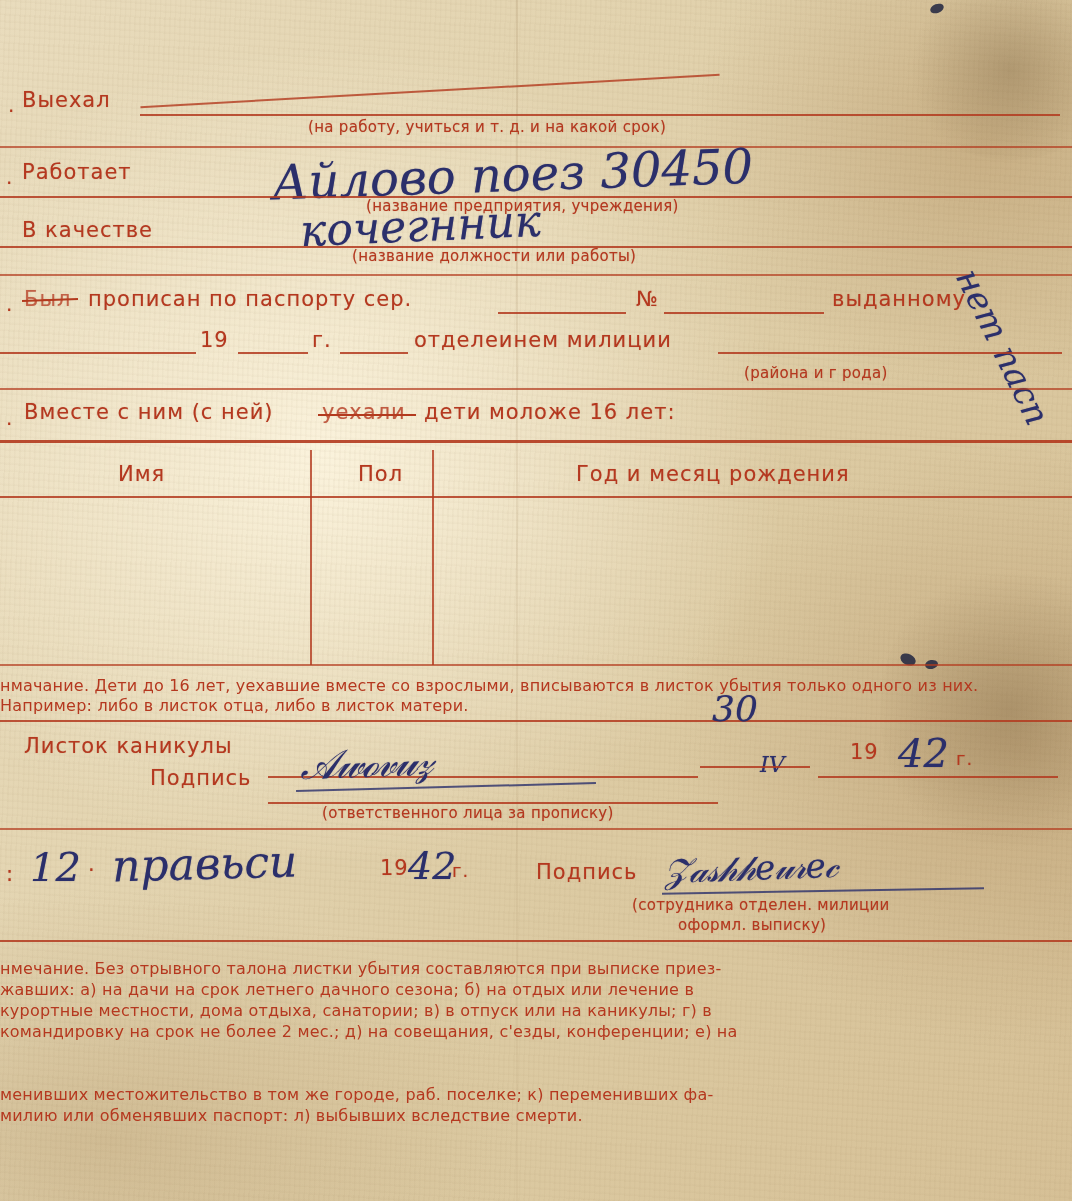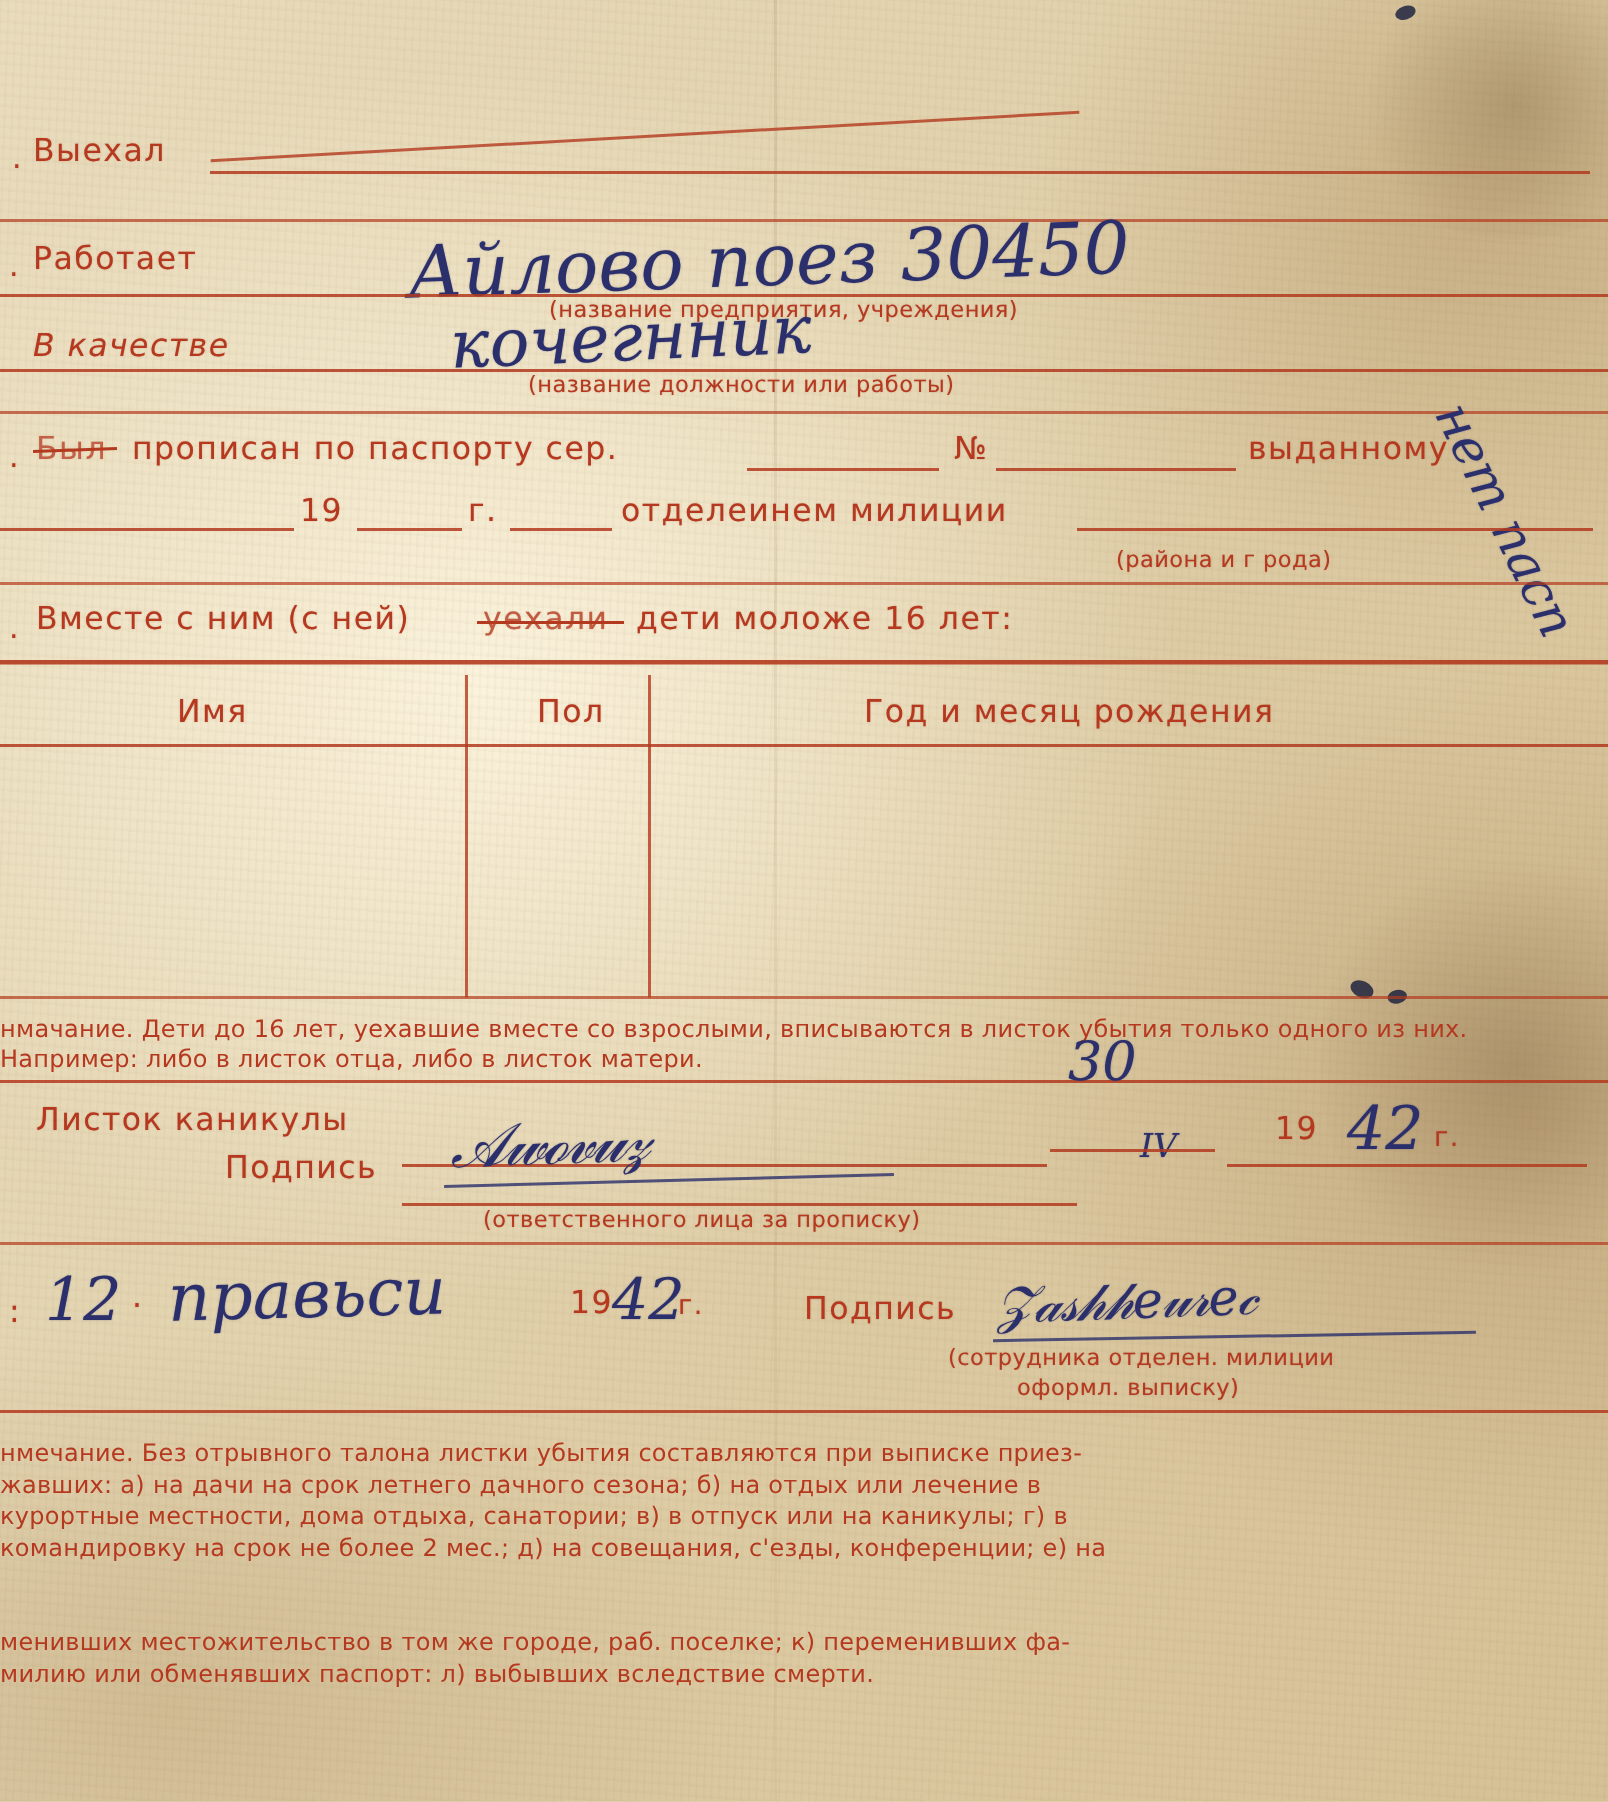--- a/index.html
+++ b/index.html
@@ -91,31 +91,32 @@
   <div class="smudge" style="left:900px;top:-20px;width:220px;height:180px;"></div>
   <div class="smudge" style="left:880px;top:560px;width:260px;height:300px;"></div>
 
   <div class="blot" style="left:930px;top:4px;width:14px;height:9px;transform:rotate(-20deg);"></div>
   <div class="blot" style="left:900px;top:654px;width:16px;height:11px;transform:rotate(25deg);"></div>
   <div class="blot" style="left:925px;top:660px;width:13px;height:9px;transform:rotate(-10deg);"></div>
 
   <div class="ink label" style="left:22px;top:88px;">Выехал</div>
   <div class="ink" style="left:8px;top:93px;font-size:20px;">.</div>
   <div class="rule" style="left:140px;top:114px;width:920px;"></div>
+  <div class="ink caption" style="left:308px;top:118px;">(на работу, учиться и т. д. и на какой срок)</div>
   <div class="rule thin" style="left:0px;top:146px;width:1072px;"></div>
 
   <div style="position:absolute;left:140px;top:90px;width:580px;height:2px;background:#b33a1e;transform:rotate(-3.2deg);opacity:.8;"></div>
 
   <div class="ink" style="left:6px;top:165px;font-size:20px;">.</div>
   <div class="ink label" style="left:22px;top:160px;">Работает</div>
   <div class="hand" style="left:272px;top:146px;font-size:48px;transform:rotate(-2deg);">Айлово поез 30450</div>
   <div class="rule" style="left:0px;top:196px;width:1072px;"></div>
   <div class="ink caption" style="left:366px;top:197px;">(название предприятия, учреждения)</div>
 
-  <div class="ink label" style="left:22px;top:218px;font-style:italic;">В качестве</div>
+  <div class="ink label" style="left:22px;top:218px;">В качестве</div>
   <div class="hand" style="left:300px;top:200px;font-size:44px;transform:rotate(-2.5deg);">кочегнник</div>
   <div class="rule" style="left:0px;top:246px;width:1072px;"></div>
   <div class="ink caption" style="left:352px;top:247px;">(название должности или работы)</div>
   <div class="rule thin" style="left:0px;top:274px;width:1072px;"></div>
 
   <div class="ink" style="left:6px;top:292px;font-size:20px;">.</div>
   <div class="ink label" style="left:24px;top:287px;opacity:.75;">Был</div>
   <div style="position:absolute;left:22px;top:299px;width:56px;height:2px;background:#b33a1e;transform:rotate(-2deg);"></div>
   <div class="ink label" style="left:88px;top:287px;">прописан по паспорту сер.</div>
   <div class="rule" style="left:498px;top:312px;width:128px;"></div>

